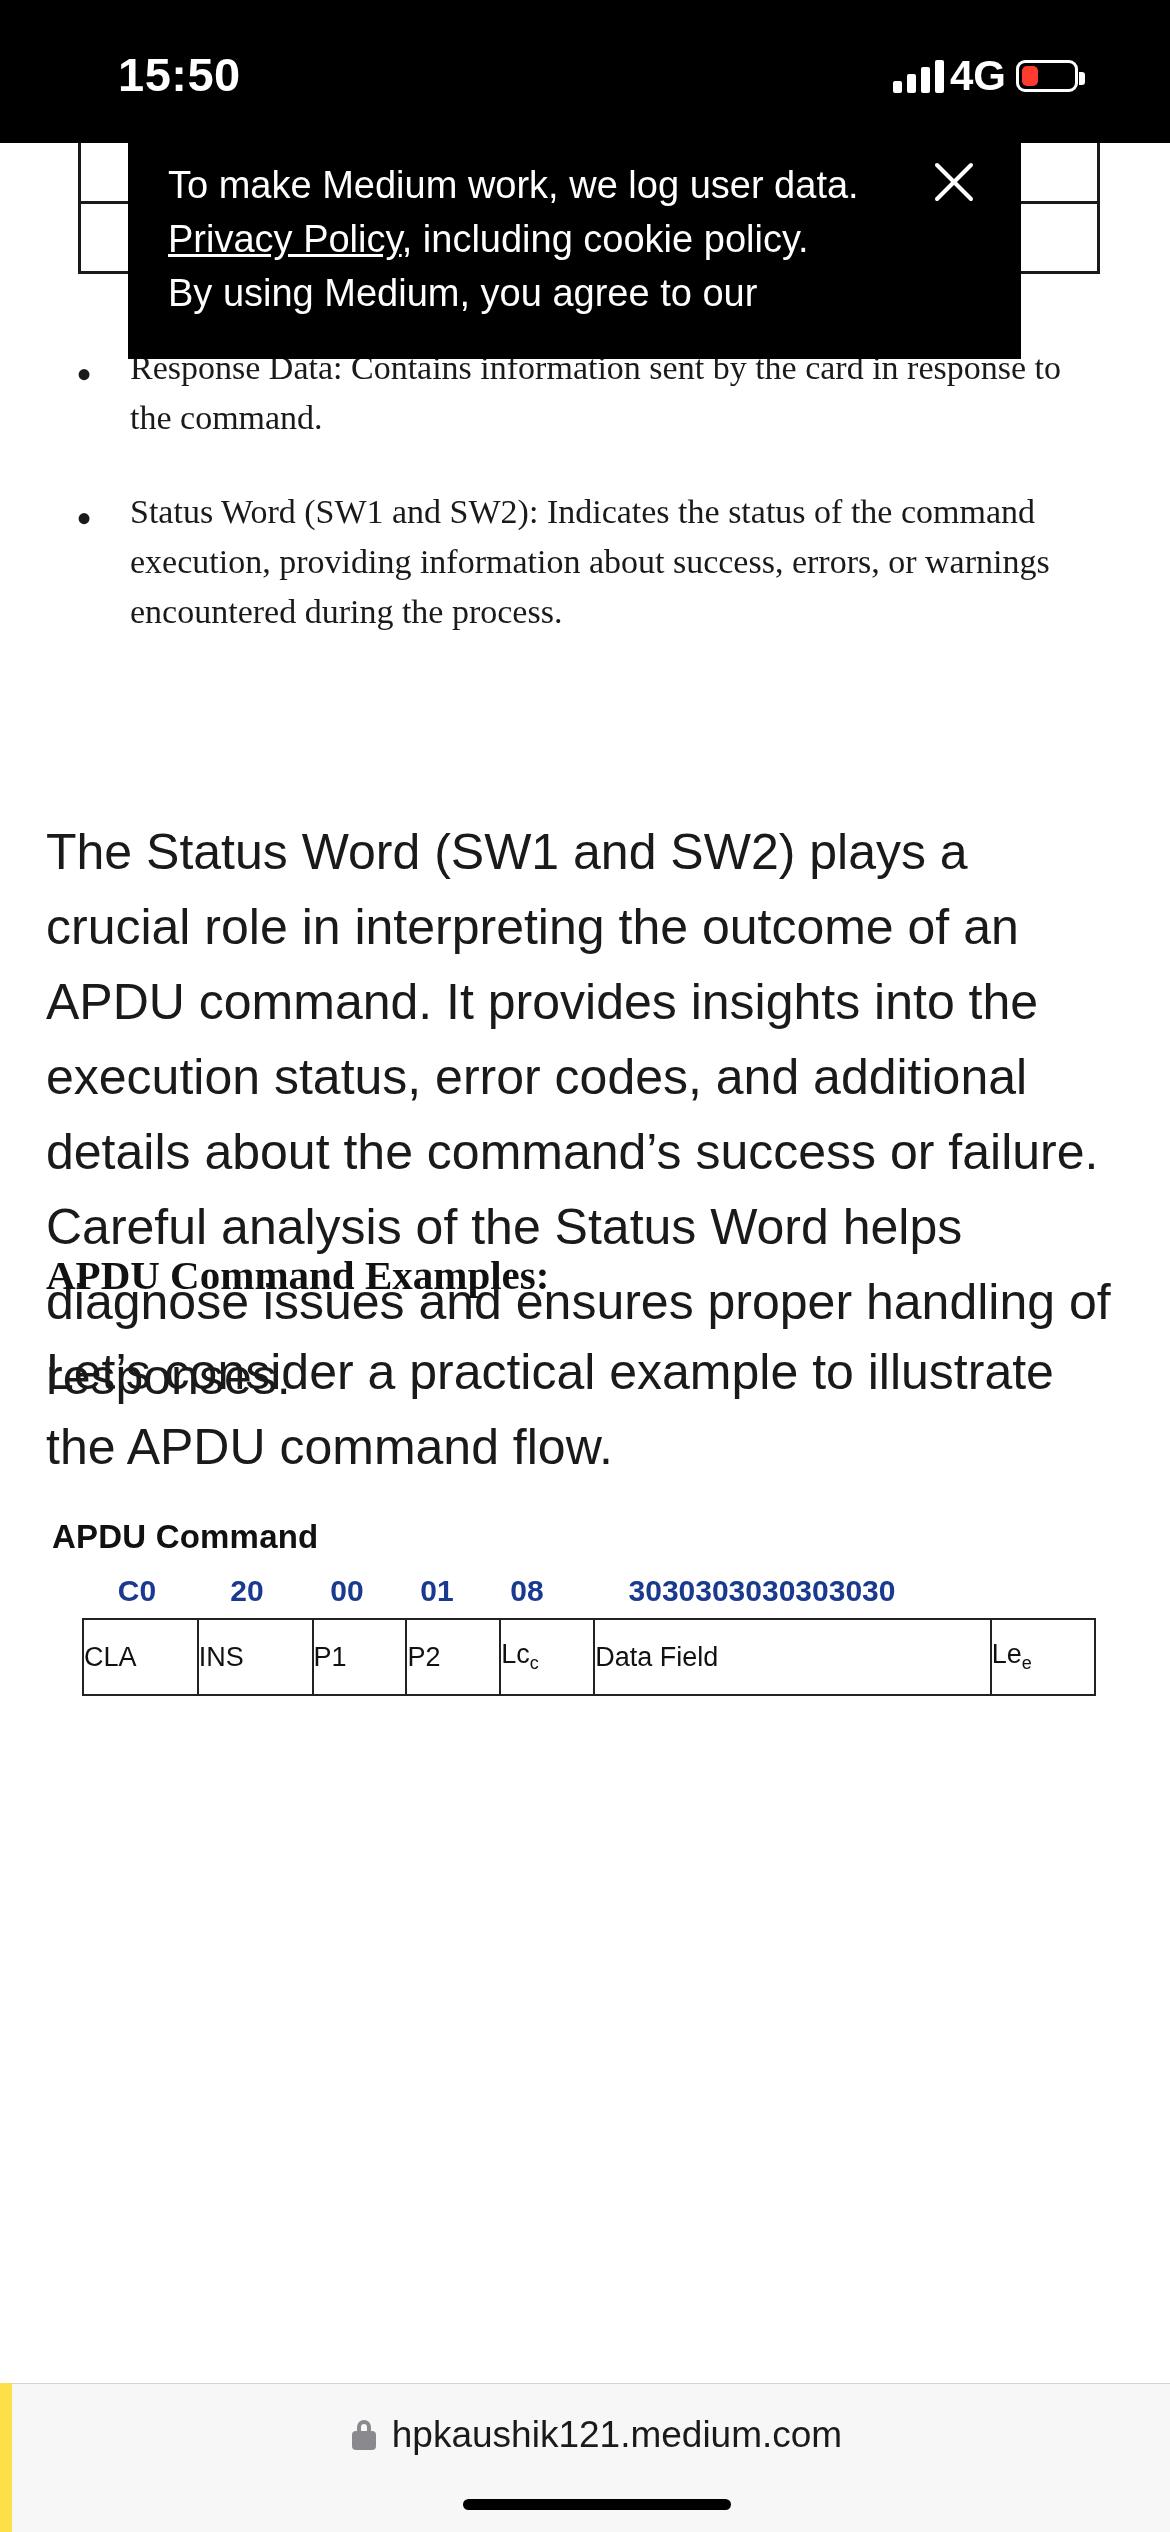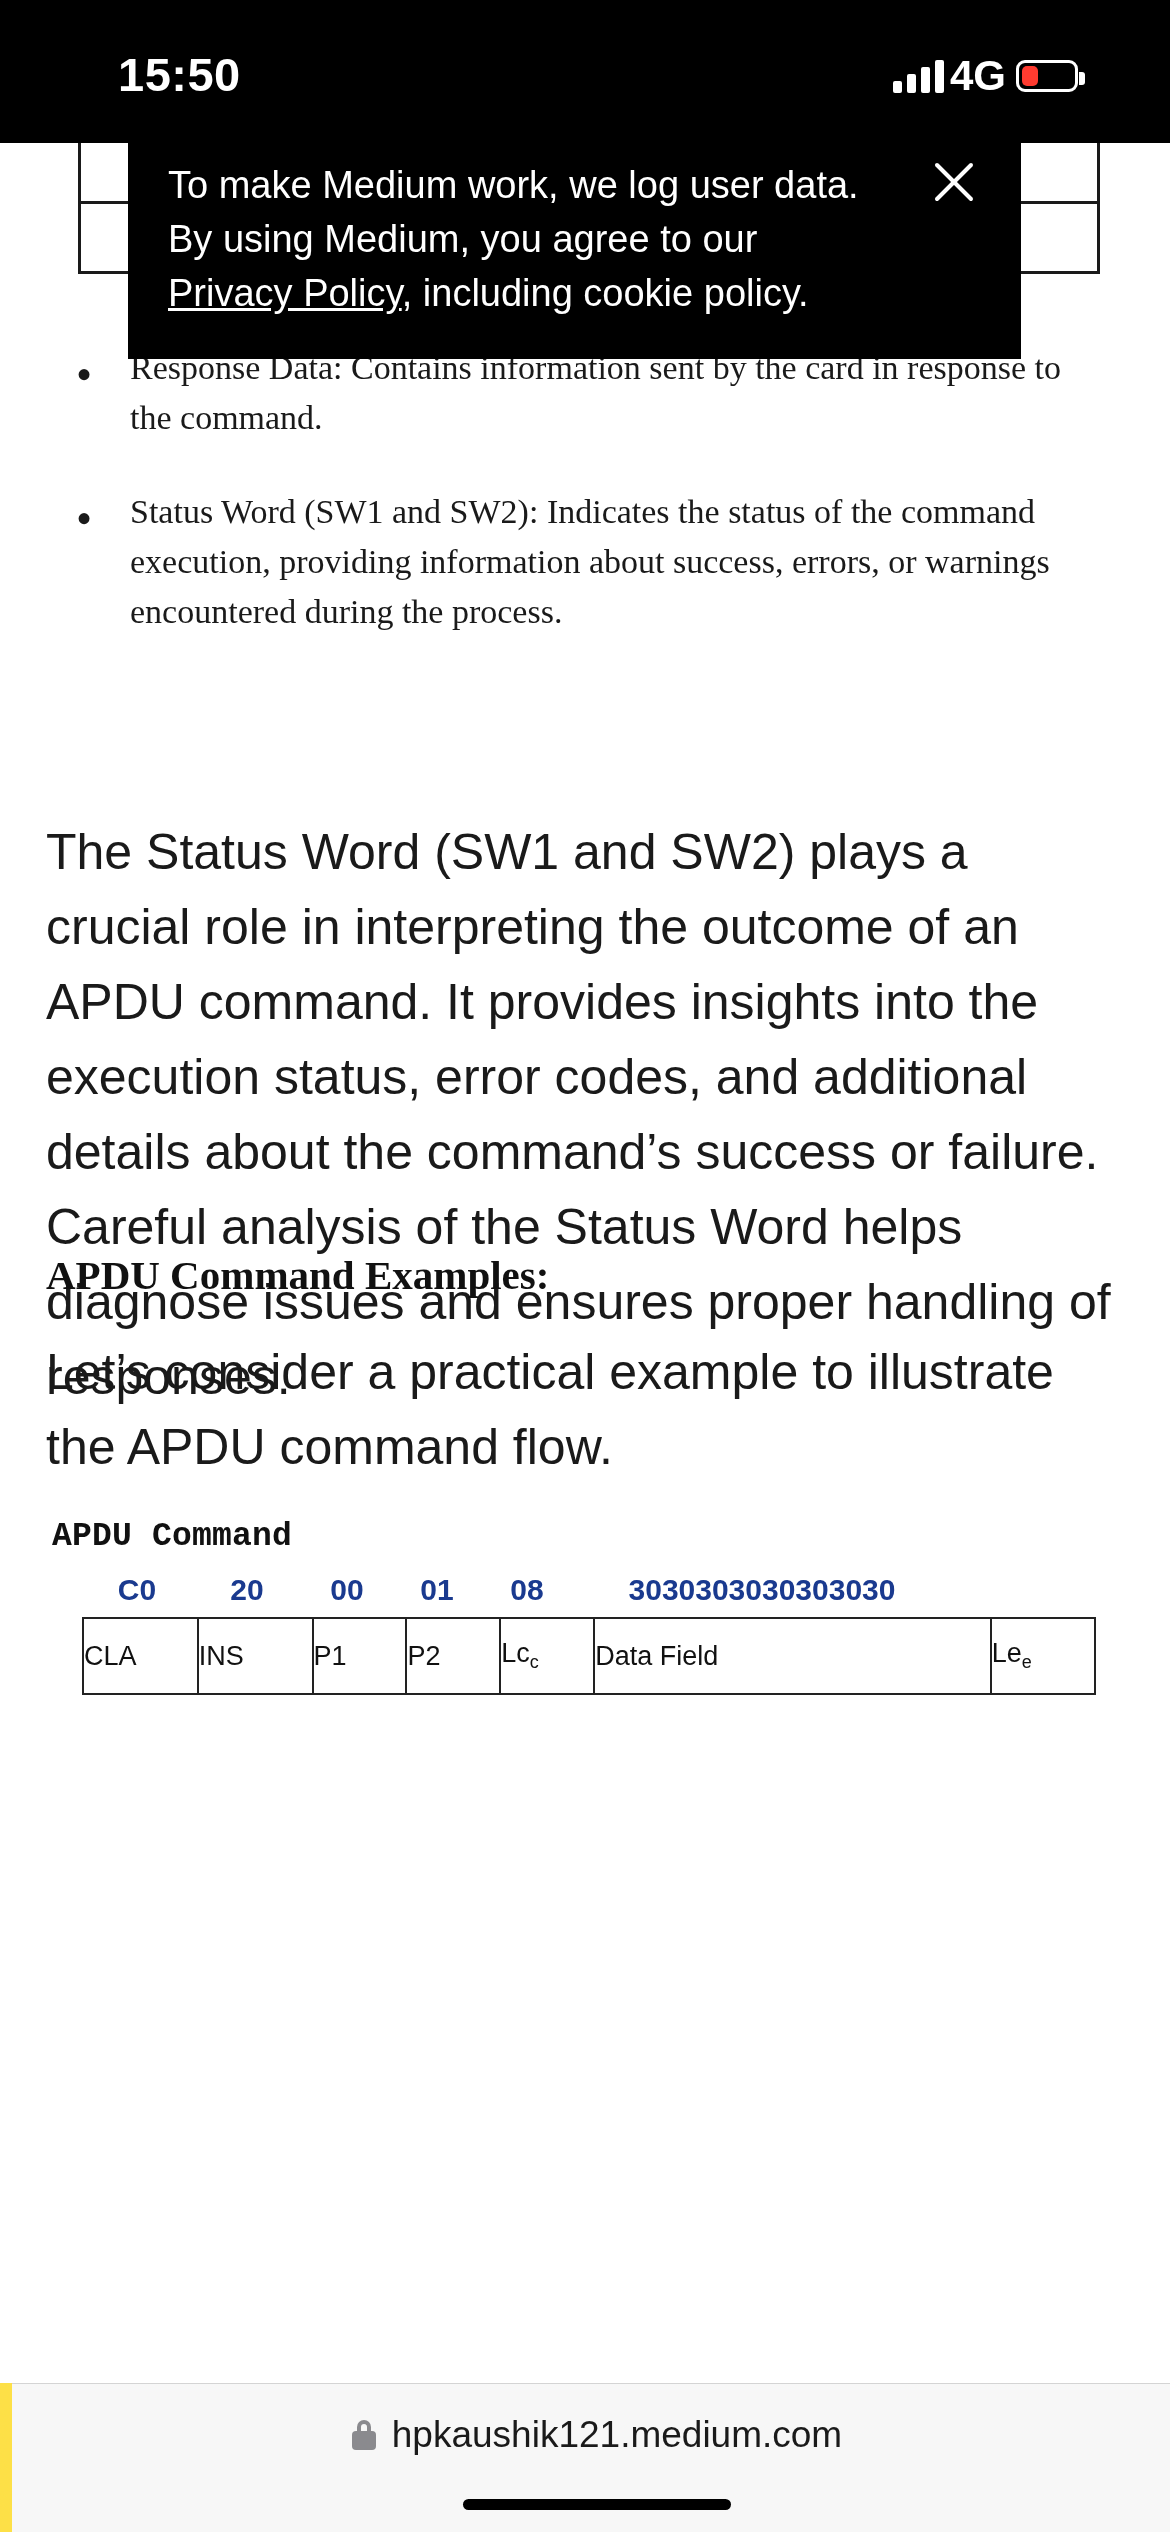--- a/index.html
+++ b/index.html
@@ -205,21 +205,21 @@
   #para-example { top: 1192px; width: 1030px; }
 
   
   .figure {
     position: absolute;
     left: 52px;
     top: 1375px;
     width: 1070px;
   }
   .fig-title {
-    font-family: Liberation Mono, monospace;
+    font-family: Liberation Sans, sans-serif;
     font-size: 33px;
     font-weight: 700;
     color: #111111;
     margin-bottom: 18px;
     letter-spacing: 0.2px;
   }
   .fig-values {
     display: flex;
     font-family: "Liberation Sans", sans-serif;
     font-size: 30px;
@@ -377,22 +377,22 @@
             <td style="width:380px">Data Field</td>
             <td style="width:100px"><span>Le</span><sub>e</sub></td>
           </tr>
         </tbody>
           </table>
       </div>
     </div>
 
     <div class="cookie">
       <p>To make Medium work, we log user data.</p>
+      <p><a href="#">Privacy Policy</a><span>, including cookie policy.</span></p>
       <p>By using Medium, you agree to our</p>
-      <p><a href="#">Privacy Policy</a><span>, including cookie policy.</span></p>
       <span class="cookie-close">
         <svg width="46" height="46" viewBox="0 0 46 46">
           <line x1="6" y1="6" x2="40" y2="40" stroke="#ffffff" stroke-width="4" stroke-linecap="round"></line>
           <line x1="40" y1="6" x2="6" y2="40" stroke="#ffffff" stroke-width="4" stroke-linecap="round"></line>
         </svg>
       </span>
     </div>
 
   </div>
 

